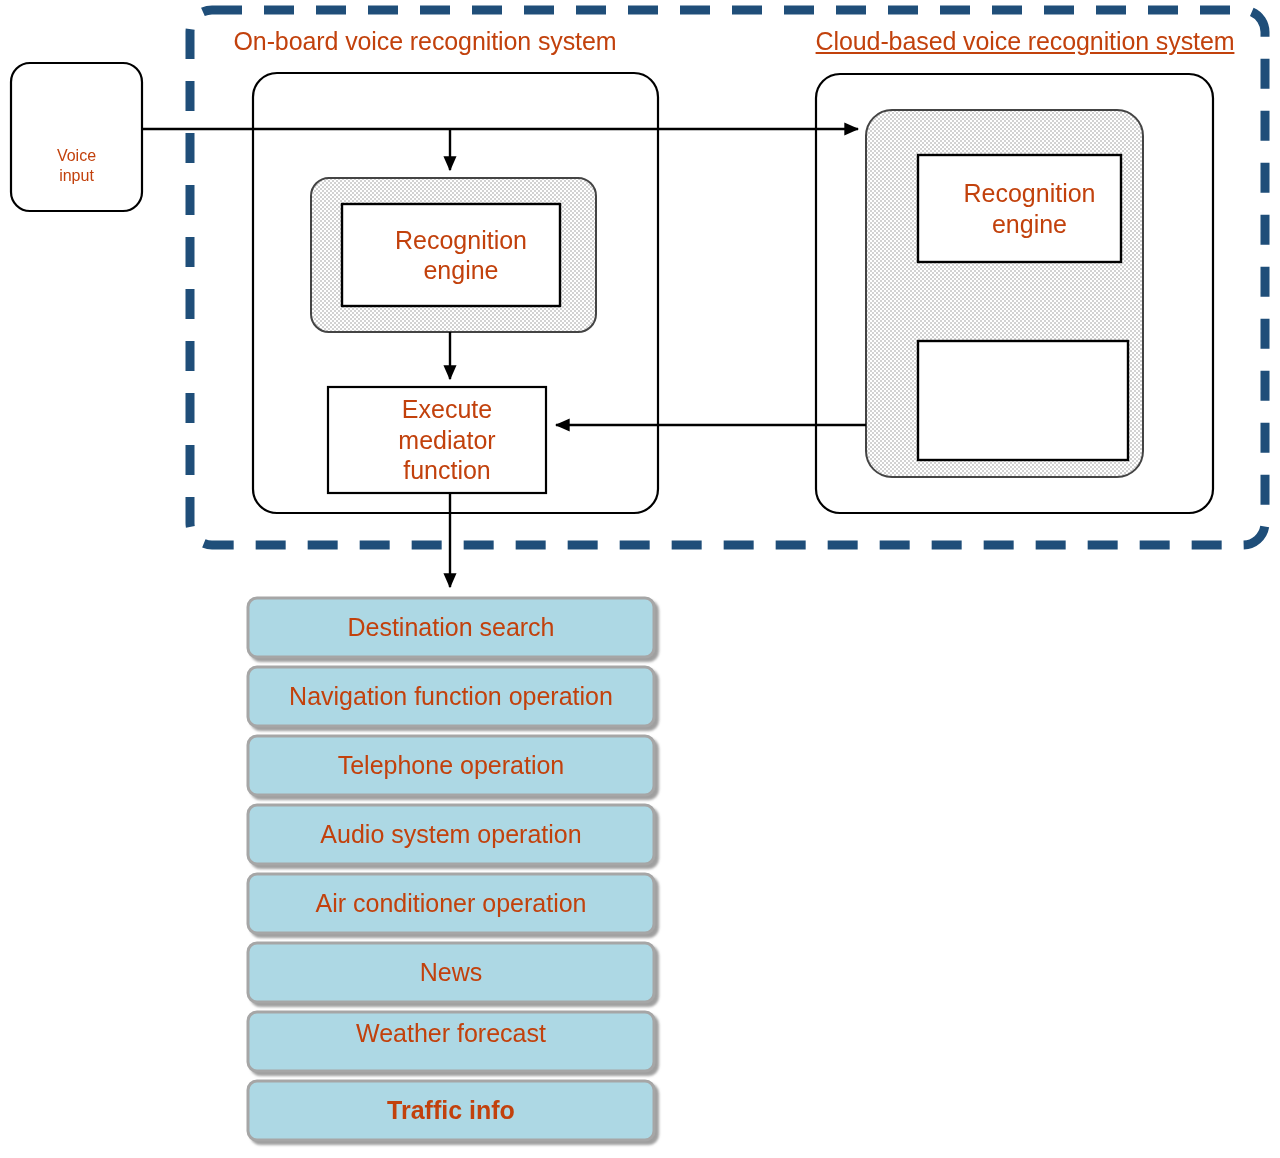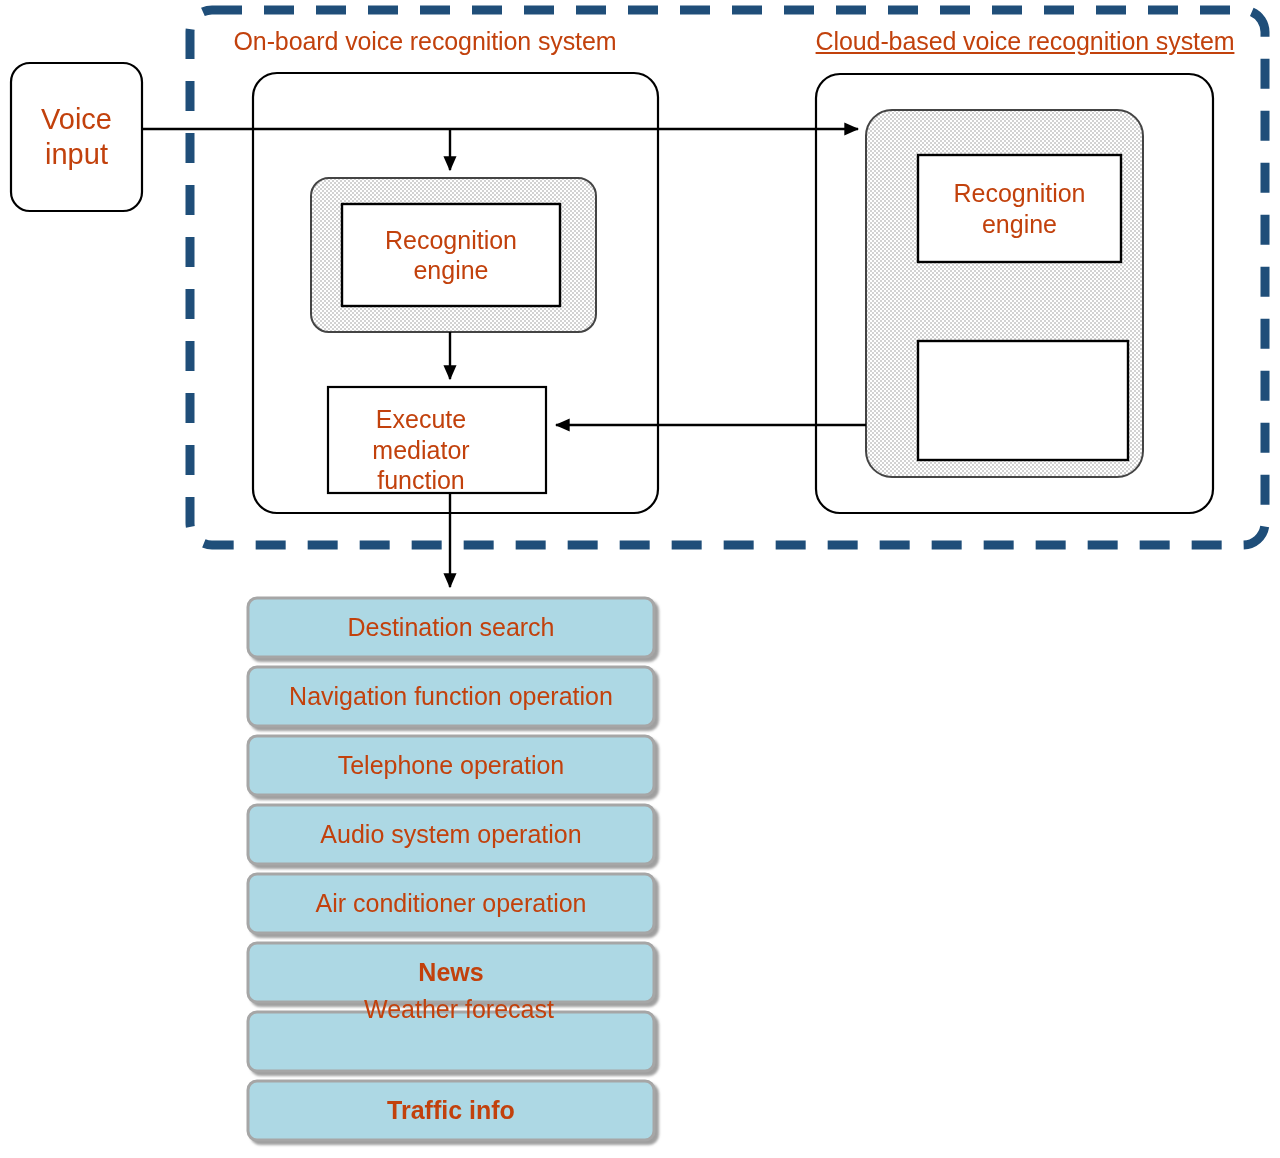--- a/index.html
+++ b/index.html
@@ -38,26 +38,28 @@
     line-height: 1.22;
     white-space: pre-line;
     color: #c2410c;
   }
   .sys-title {
     font-size: 25px;
     letter-spacing: -0.1px;
   }
   .node-label {
     font-size: 25px;
+    margin-left: 10px;
   }
   .chip-label {
     font-size: 25px;
   }
   .voice-label {
-    font-size: 29px;
+    font-size: 16px;
+    margin-top: 29px;
   }
 </style>
 </head>
 <body>
 
 <div id="canvas">
 
   <svg class="layer" viewBox="0 0 1280 1158" xmlns="http://www.w3.org/2000/svg">
     <defs>
       <pattern id="dither" width="4" height="4" patternUnits="userSpaceOnUse">
@@ -118,30 +120,30 @@
   <div class="tx sys-title" style="left:190px; top:24px; width:470px; height:34px;">On-board voice recognition system</div>
 
   <div class="tx sys-title" style="left:790px; top:24px; width:470px; height:34px;text-decoration:underline;">Cloud-based voice recognition system</div>
 
   <div class="tx voice-label" style="left:11px; top:63px; width:131px; height:148px;">Voice
 input</div>
 
   <div class="tx node-label" style="left:342px; top:204px; width:218px; height:102px;">Recognition
 engine</div>
 
-  <div class="tx node-label" style="left:312px; top:387px; width:218px; height:126px;">Execute
+  <div class="tx node-label" style="left:328px; top:387px; width:218px; height:106px;">Execute
 mediator
 function</div>
 
   <div class="tx node-label" style="left:918px; top:155px; width:203px; height:107px;">Recognition
 engine</div>
 
 
   <div class="tx chip-label" style="left:248px; top:598px; width:406px; height:59px;">Destination search</div>
   <div class="tx chip-label" style="left:248px; top:667px; width:406px; height:59px;">Navigation function operation</div>
   <div class="tx chip-label" style="left:248px; top:736px; width:406px; height:59px;">Telephone operation</div>
   <div class="tx chip-label" style="left:248px; top:874px; width:406px; height:59px;">Air conditioner operation</div>
   <div class="tx chip-label" style="left:248px; top:805px; width:406px; height:59px;">Audio system operation</div>
-  <div class="tx chip-label" style="left:248px; top:943px; width:406px; height:59px;font-weight:bold;">News</div>
-  <div class="tx chip-label" style="left:248px; top:980px; width:406px; height:59px;margin-left:8px;">Weather forecast</div>
+  <div class="tx chip-label" style="left:248px; top:943px; width:406px; height:59px;">News</div>
+  <div class="tx chip-label" style="left:248px; top:1004px; width:406px; height:59px;">Weather forecast</div>
   <div class="tx chip-label" style="left:248px; top:1081px; width:406px; height:59px;font-weight:bold;">Traffic info</div>
 
 </div>
 
 </body></html>

